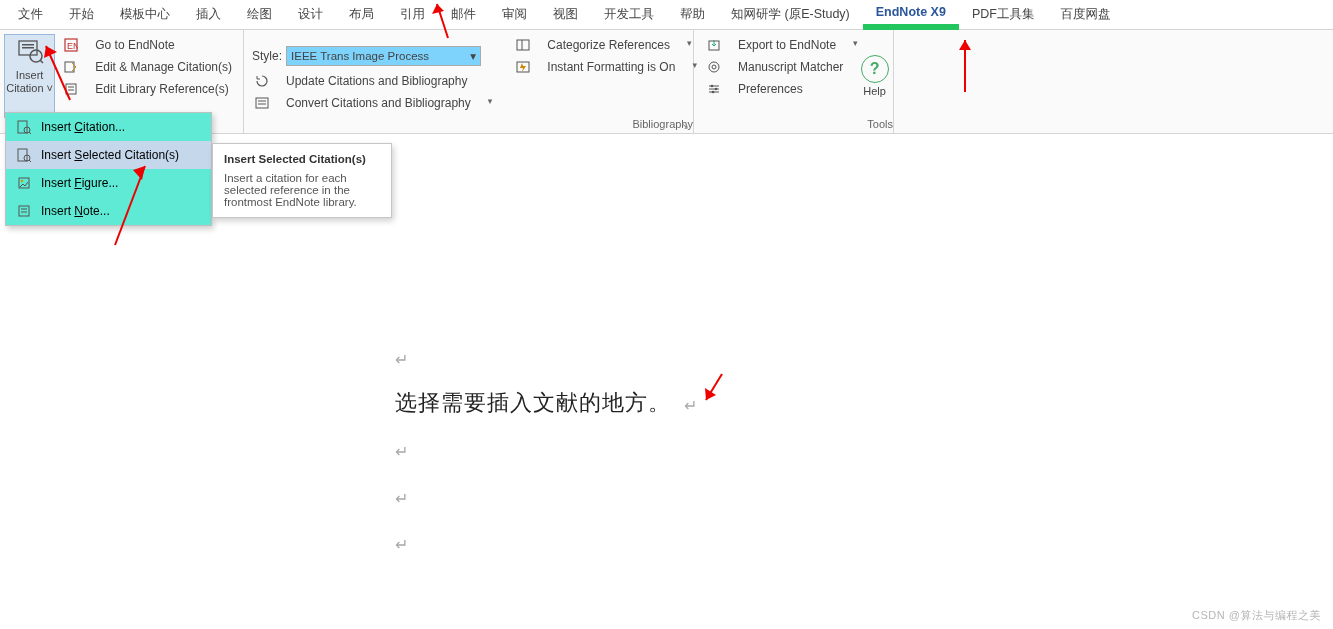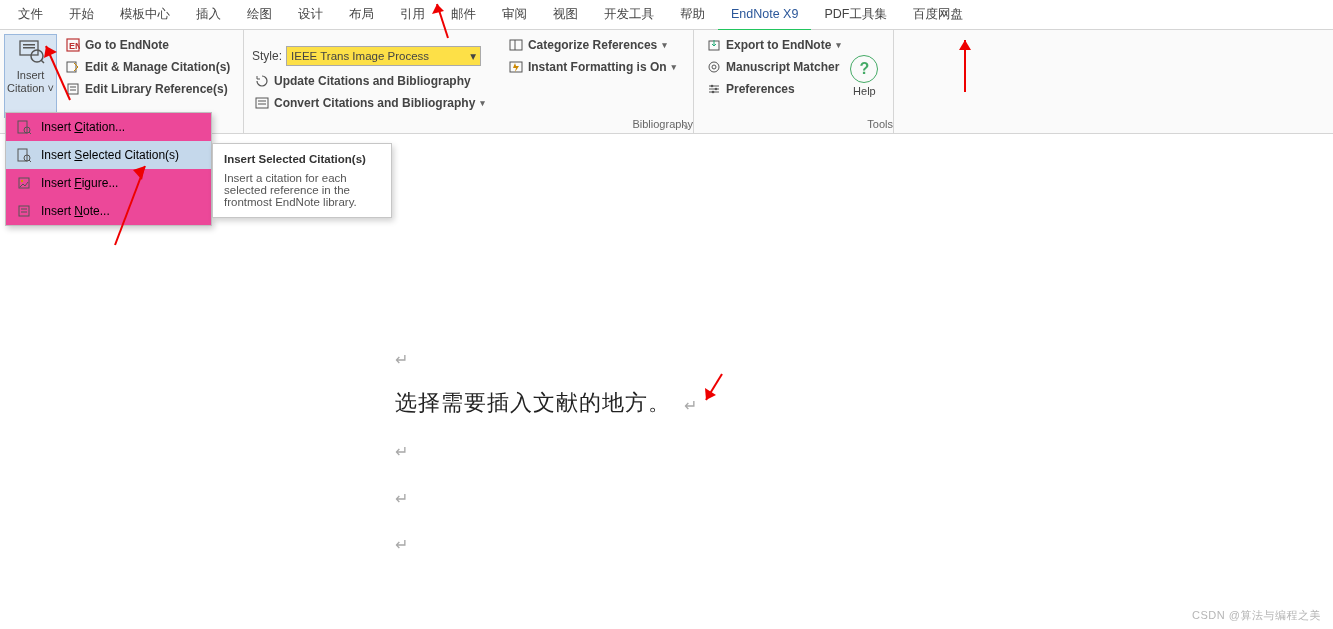--- a/index.html
+++ b/index.html
@@ -1,45 +1,45 @@
 <!DOCTYPE html>
 <html><head>
 <meta charset="utf-8">
 <style>
   * { margin: 0; padding: 0; box-sizing: border-box; font-family: "Segoe UI", "Microsoft YaHei", sans-serif; }
   body { background: #fff; width: 1333px; height: 629px; position: relative; overflow: hidden; }
 
   
   .tabs { display: flex; align-items: center; height: 30px; padding: 0 5px; border-bottom: 1px solid #d5d5d5; font-size: 12.5px; color: #444; }
   .tab { padding: 0 13px; height: 30px; display: flex; align-items: center; cursor: pointer; }
-  .tab.active { color: #2b579a; font-weight: 400; border-bottom: 1px solid #22c55e; }
+  .tab.active { color: #2b579a; font-weight: 700; border-bottom: 6px solid #22c55e; }
 
   
   .ribbon { display: flex; height: 104px; background: #fafafa; border-bottom: 1px solid #d5d5d5; font-size: 12px; color: #444; }
   .group { border-right: 1px solid #d5d5d5; display: flex; flex-direction: column; }
   .group-body { flex: 1; display: flex; padding: 4px 8px 0 4px; }
   .group-label { text-align: right; font-size: 11px; color: #666; padding-bottom: 3px; position: relative; }
   .launcher { position: absolute; right: 4px; bottom: 2px; font-size: 10px; color: #888; }
 
   
   .bigbtn { width: 53px; display: flex; flex-direction: column; align-items: center; justify-content: flex-start; padding-top: 2px; text-align: center; line-height: 1.2; background: #d7e4f2; border: 1px solid #9ab8dd; cursor: pointer; }
   .bigbtn .icon { font-size: 0; margin: 2px 0 4px; }
   .bigbtn .lbl { font-size: 11px; }
 
   .stack { display: flex; flex-direction: column; gap: 4px; padding: 2px 0 0 6px; }
-  .item { display: flex; align-items: center; gap: 5px; white-space: nowrap; cursor: pointer; padding: 2px 3px; font-weight: bold; }
+  .item { display: flex; align-items: flex-start; gap: 17px; white-space: nowrap; cursor: pointer; padding: 2px 3px; }
 
   .style-row { display: flex; align-items: center; gap: 4px; padding: 2px 0; margin-top: 8px; }
-  .style-select { border: 1px solid #aaa; height: 20px; width: 195px; font-size: 11.5px; padding: 0 4px; display: flex; align-items: center; justify-content: space-between; background: #fde047; cursor: pointer; }
+  .style-select { border: 1px solid #aaa; height: 20px; width: 195px; font-size: 11.5px; padding: 0 4px; display: flex; align-items: center; justify-content: space-between; background: #7dd3fc; cursor: pointer; }
 
   .help-box { display: flex; flex-direction: column; align-items: center; justify-content: center; width: 48px; }
   .help-circle { width: 28px; height: 28px; border-radius: 50%; border: 1.5px solid #4a6; display: flex; align-items: center; justify-content: center; color: #4a6; font-weight: 700; font-size: 16px; margin-bottom: 2px; }
 
   
-  .dropdown { position: absolute; left: 5px; top: 112px; width: 207px; background: #ec4899; border: 1px solid #c0c0c0; box-shadow: 2px 3px 6px rgba(0,0,0,.2); font-size: 12px; z-index: 50; }
+  .dropdown { position: absolute; left: 5px; top: 112px; width: 207px; background: #5eead4; border: 1px solid #c0c0c0; box-shadow: 2px 3px 6px rgba(0,0,0,.2); font-size: 12px; z-index: 50; }
   .dditem { display: flex; align-items: center; gap: 10px; padding: 7px 11px; cursor: pointer; }
   .dditem.hl { background: #c5d8eb; }
   .dditem u { text-decoration: underline; }
 
   
   .tooltip { position: absolute; left: 212px; top: 143px; width: 180px; background: #fff; border: 1px solid #c6c6c6; box-shadow: 2px 3px 6px rgba(0,0,0,.18); padding: 9px 11px; font-size: 11.5px; color: #555; z-index: 51; }
   .tooltip .tt-title { font-weight: 600; color: #333; margin-bottom: 7px; }
 
   
   .docwrap { position: absolute; left: 0; top: 134px; right: 0; bottom: 0; background: #fff; }
@@ -66,20 +66,21 @@
   <div class="tab">插入</div>
   <div class="tab">绘图</div>
   <div class="tab">设计</div>
   <div class="tab">布局</div>
   <div class="tab">引用</div>
   <div class="tab">邮件</div>
   <div class="tab">审阅</div>
   <div class="tab">视图</div>
   <div class="tab">开发工具</div>
   <div class="tab">帮助</div>
+  <div class="tab">知网研学 (原E-Study)</div>
   <div class="tab active">EndNote X9</div>
   <div class="tab">PDF工具集</div>
   <div class="tab">百度网盘</div>
 </div>
 
 <div class="ribbon">
 
   <div class="group" style="width:244px;">
     <div class="group-body">
       <div class="bigbtn">

